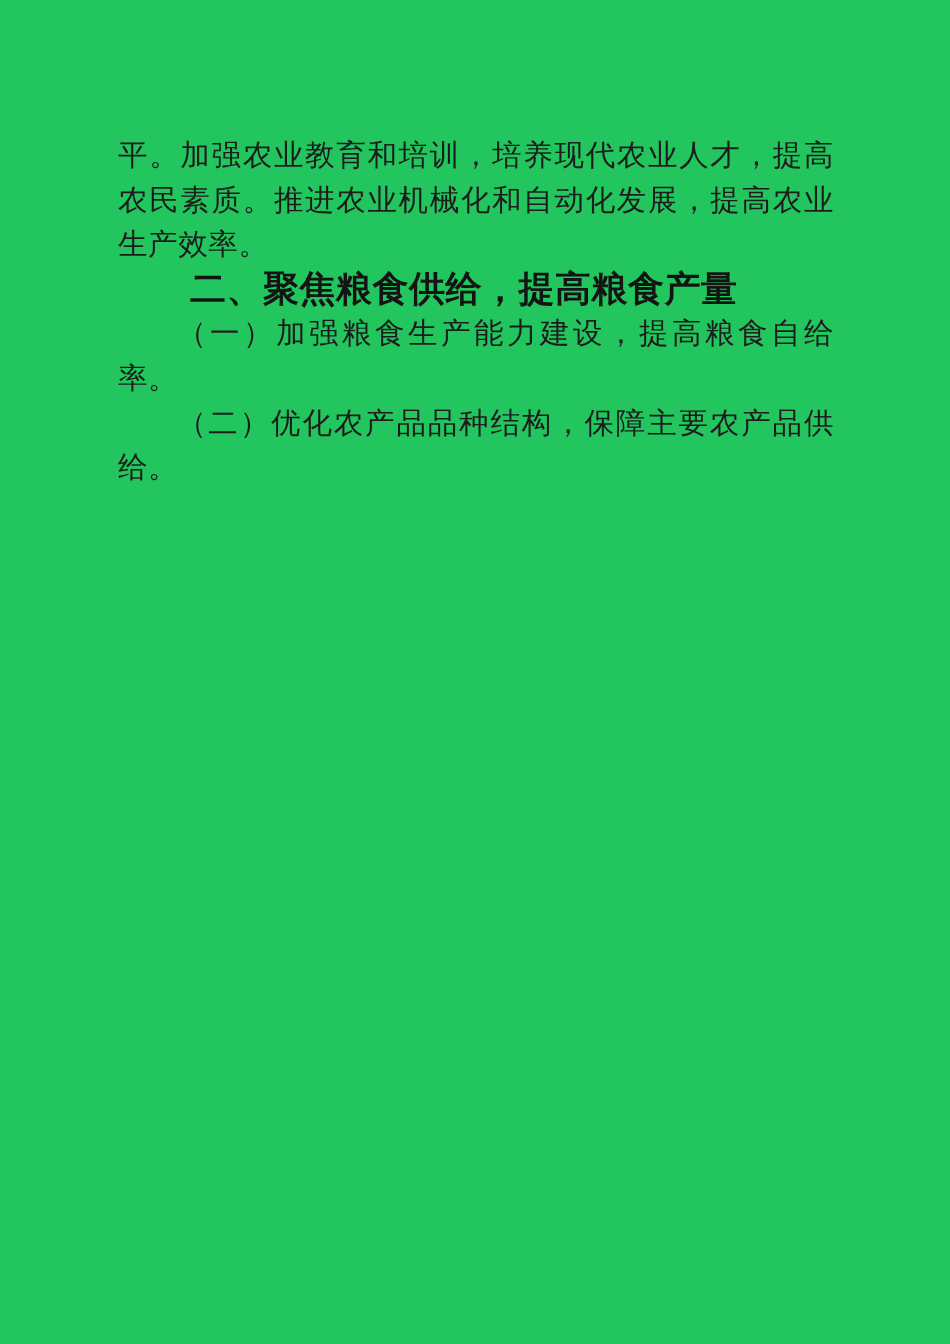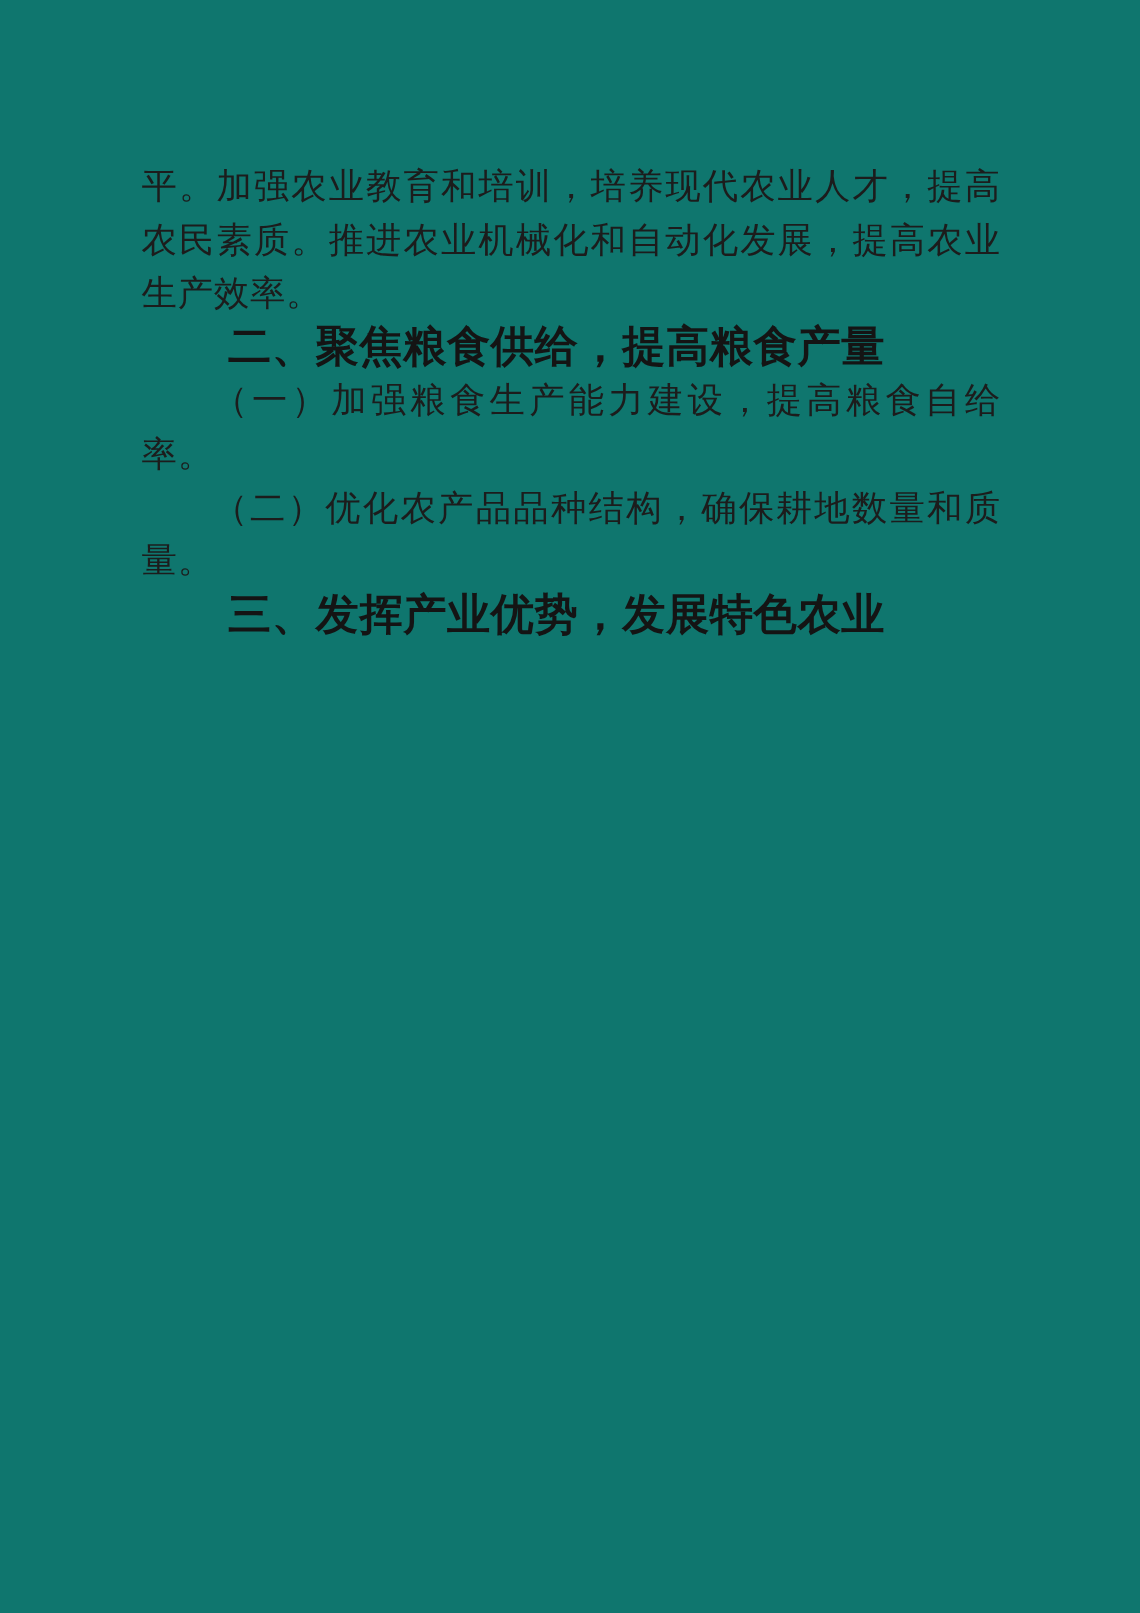--- a/index.html
+++ b/index.html
@@ -6,21 +6,21 @@
   html, body {
     margin: 0;
     padding: 0;
     background: #ffffff;
   }
 
   .page {
     position: relative;
     width: 950px;
     height: 1344px;
-    background: #0f766e;
+    background: #22c55e;
     overflow: hidden;
     box-sizing: border-box;
   }
 
   .content {
     position: absolute;
     left: 118px;
     top: 133px;
     width: 716px;
   }
@@ -69,22 +69,21 @@
 <div class="page">
   <div class="content">
 
     <p class="para cont">平。加强农业教育和培训，培养现代农业人才，提高农民素质。推进农业机械化和自动化发展，提高农业生产效率。</p>
 
     <p class="heading">二、聚焦粮食供给，提高粮食产量</p>
 
     <p class="para sub">（一）加强粮食生产能力建设，提高粮食自给率。</p>
 
 
-    <p class="para sub">（二）优化农产品品种结构，确保耕地数量和质量。</p>
+    <p class="para sub">（二）优化农产品品种结构，保障主要农产品供给。</p>
 
 
 
 
-    <p class="heading">三、发挥产业优势，发展特色农业</p>
 
 
   </div>
 </div>
 
 </body></html>

